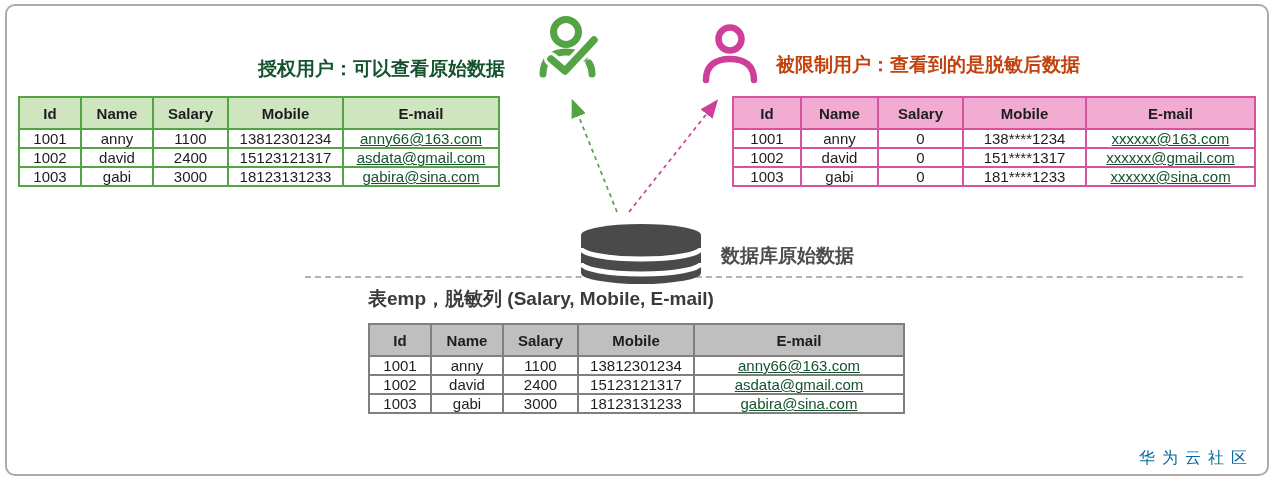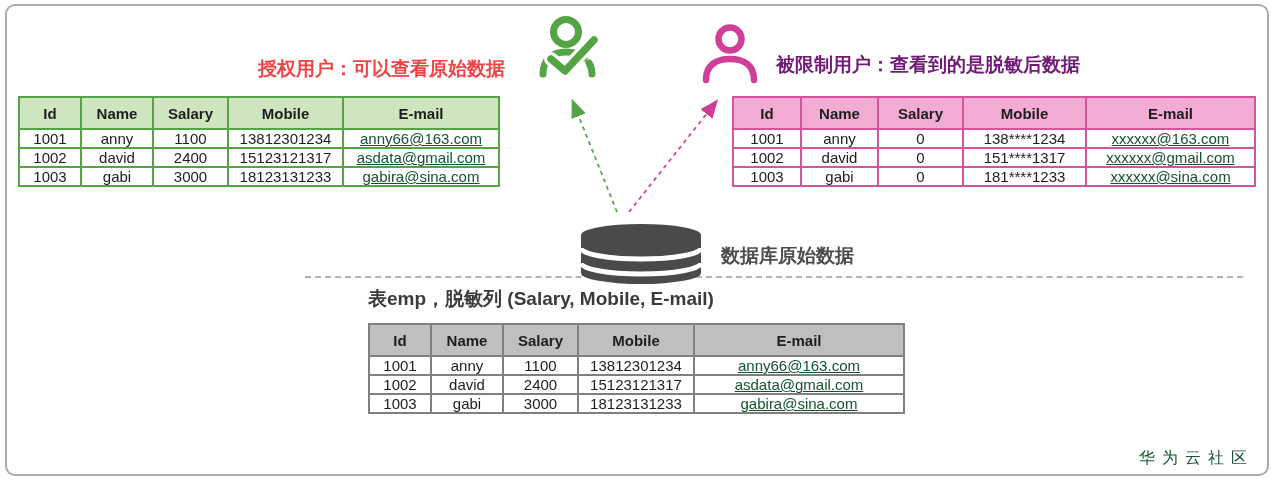--- a/index.html
+++ b/index.html
@@ -8,25 +8,25 @@
     position:relative; width:1276px; height:482px; background:#ffffff;
     overflow:hidden; font-family:"Liberation Sans", sans-serif;
   }
   .frame {
     position:absolute; left:5px; top:4px; width:1264px; height:472px;
     border:2px solid #ababab; border-radius:10px; pointer-events:none;
   }
 
   
   .title { position:absolute; font-size:19px; font-weight:bold; white-space:nowrap; }
-  .title-auth { left:258px; top:56px; color:#ef4444; }
-  .title-restricted { left:776px; top:52px; color:#701a75; }
+  .title-auth { left:258px; top:56px; color:#14532d; }
+  .title-restricted { left:776px; top:52px; color:#c2410c; }
   .db-label { position:absolute; left:721px; top:243px; font-size:19px; font-weight:bold; color:#4c4c4c; white-space:nowrap; }
   .bottom-title { position:absolute; left:368px; top:286px; font-size:19px; font-weight:bold; color:#3a3a3a; white-space:nowrap;text-align:right; }
-  .watermark { position:absolute; right:22px; bottom:13px; font-size:16px; color:#14532d; letter-spacing:7px; white-space:nowrap; }
+  .watermark { position:absolute; right:22px; bottom:13px; font-size:16px; color:#0369a1; letter-spacing:7px; white-space:nowrap; }
 
   
   table.dtable { position:absolute; border-collapse:collapse; table-layout:fixed; background:#fff; }
   table.dtable th, table.dtable td {
     text-align:center; vertical-align:middle; padding:0;
     font-size:15px; color:#1d1d1d; overflow:hidden; white-space:nowrap;margin-left:30px;
   }
   table.dtable th { font-weight:bold; height:32px; }
   table.dtable td { height:19px; }
 

